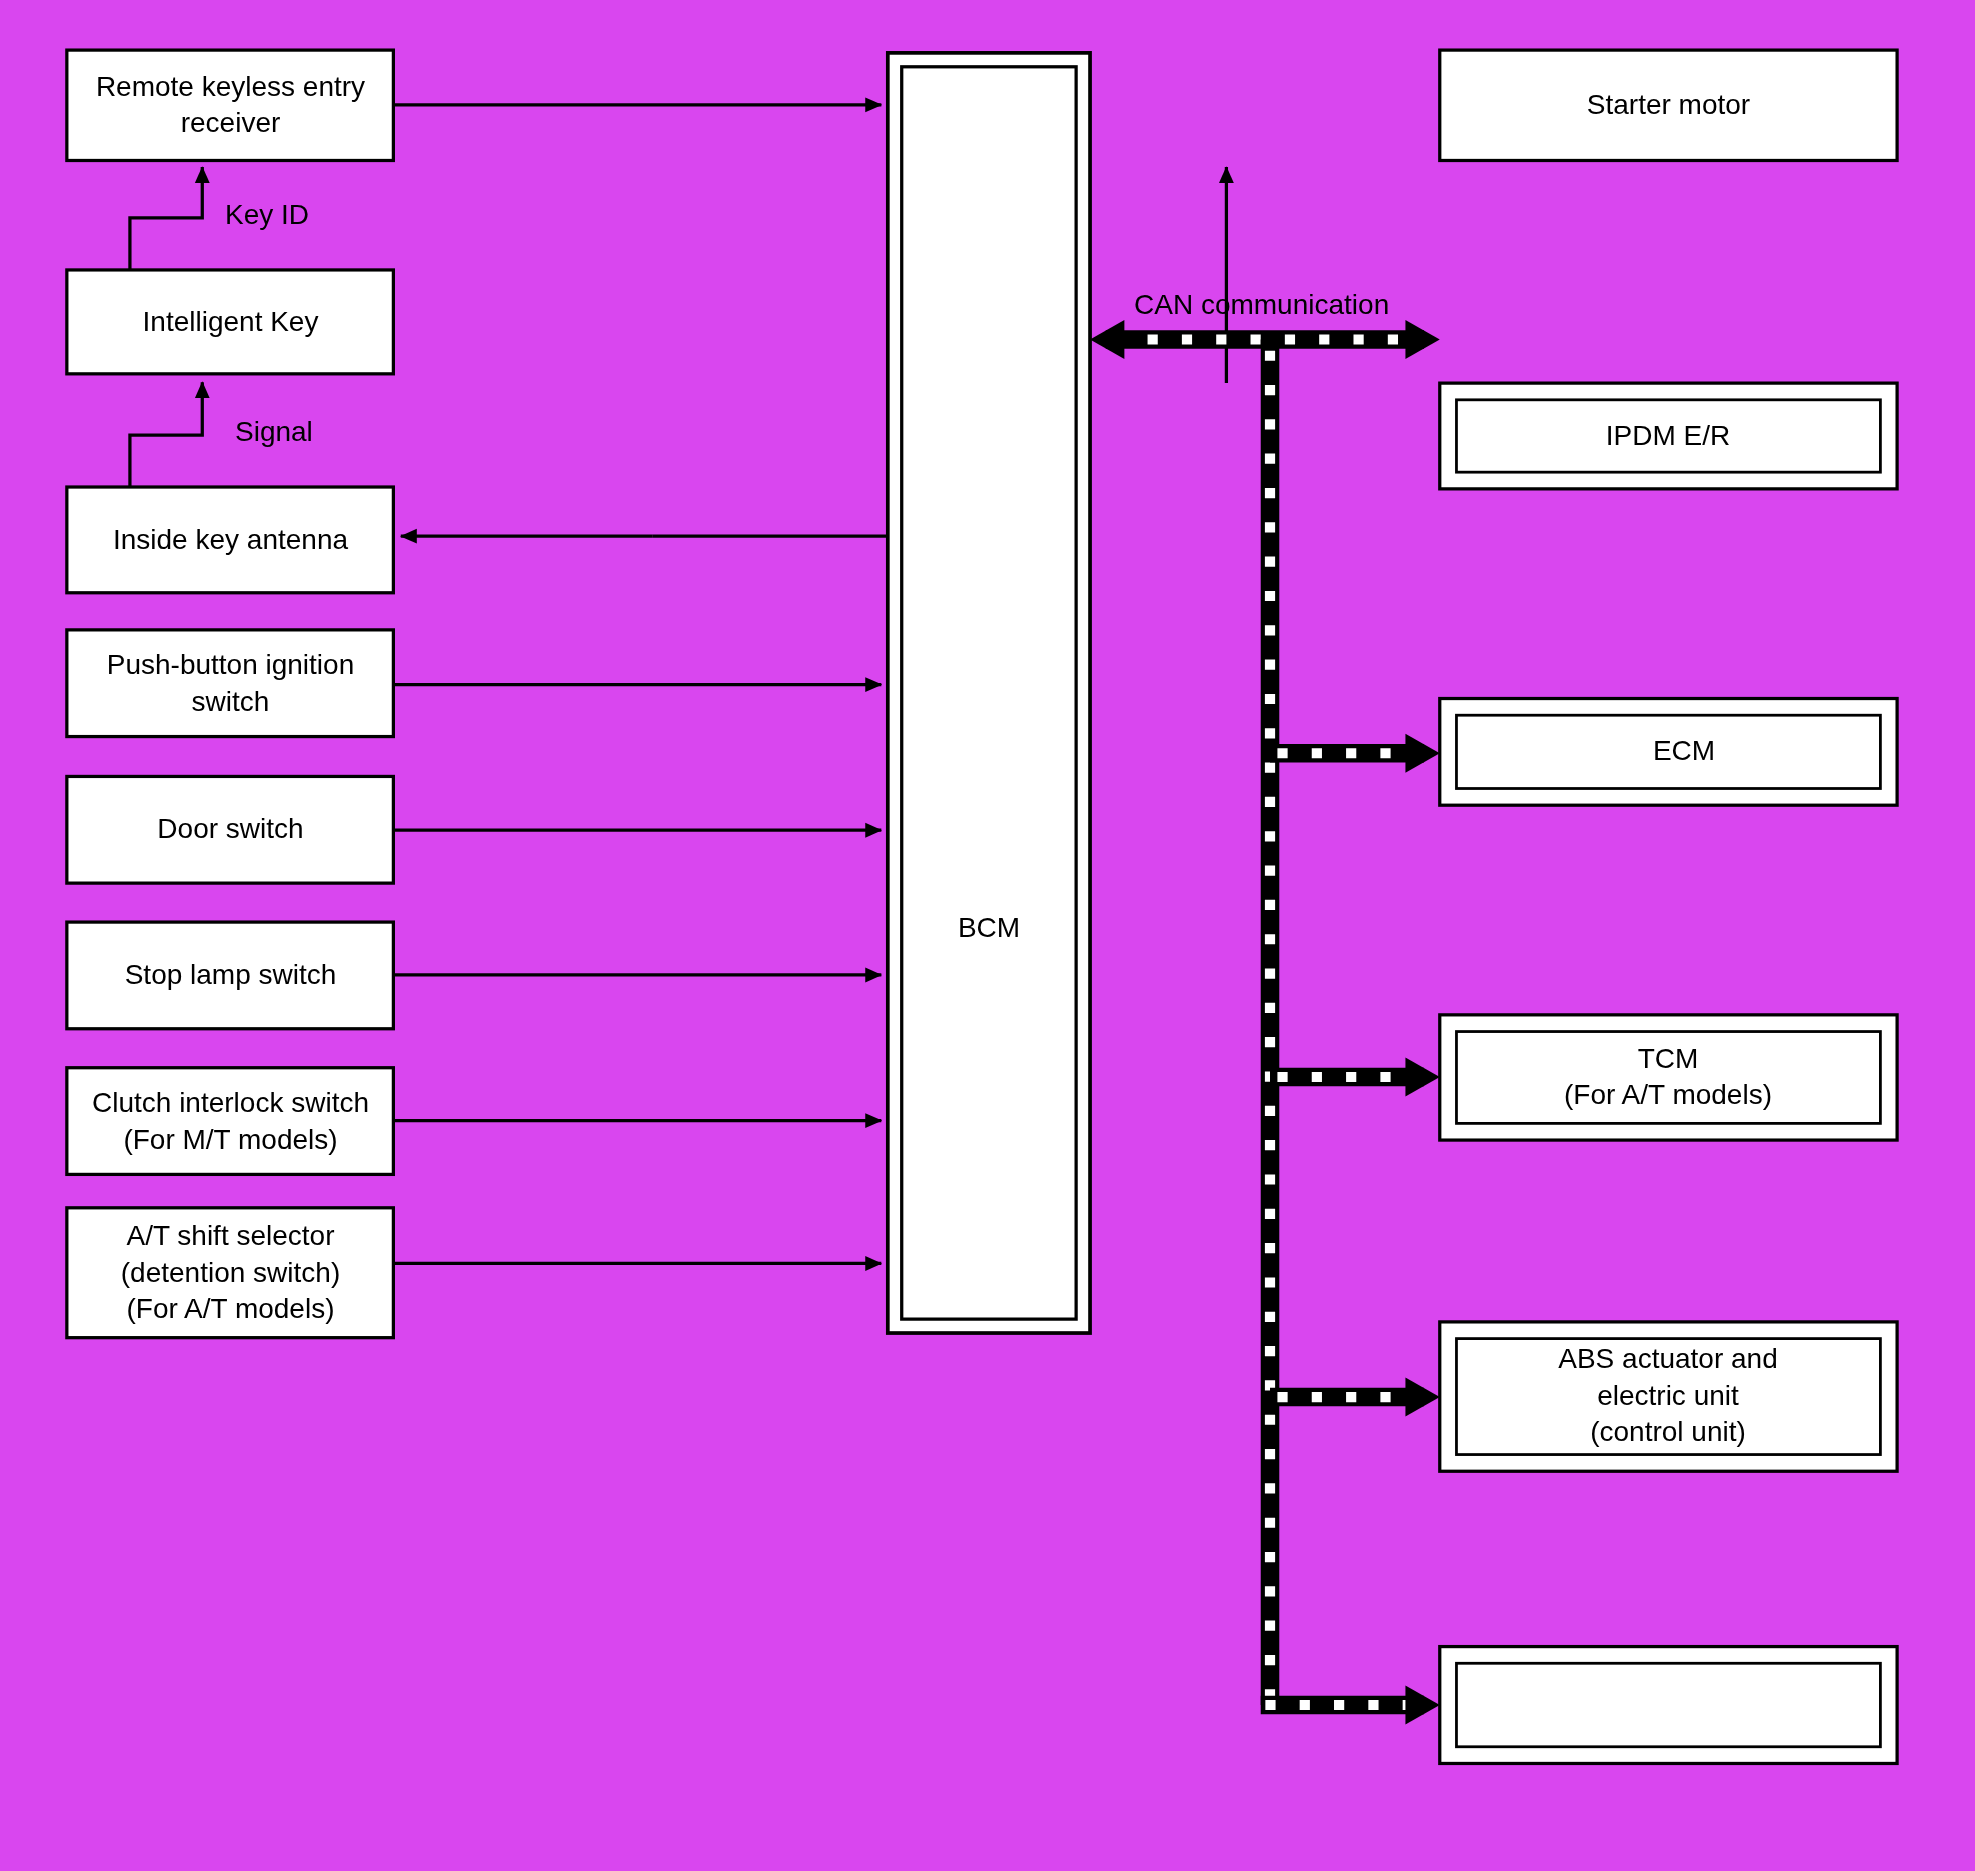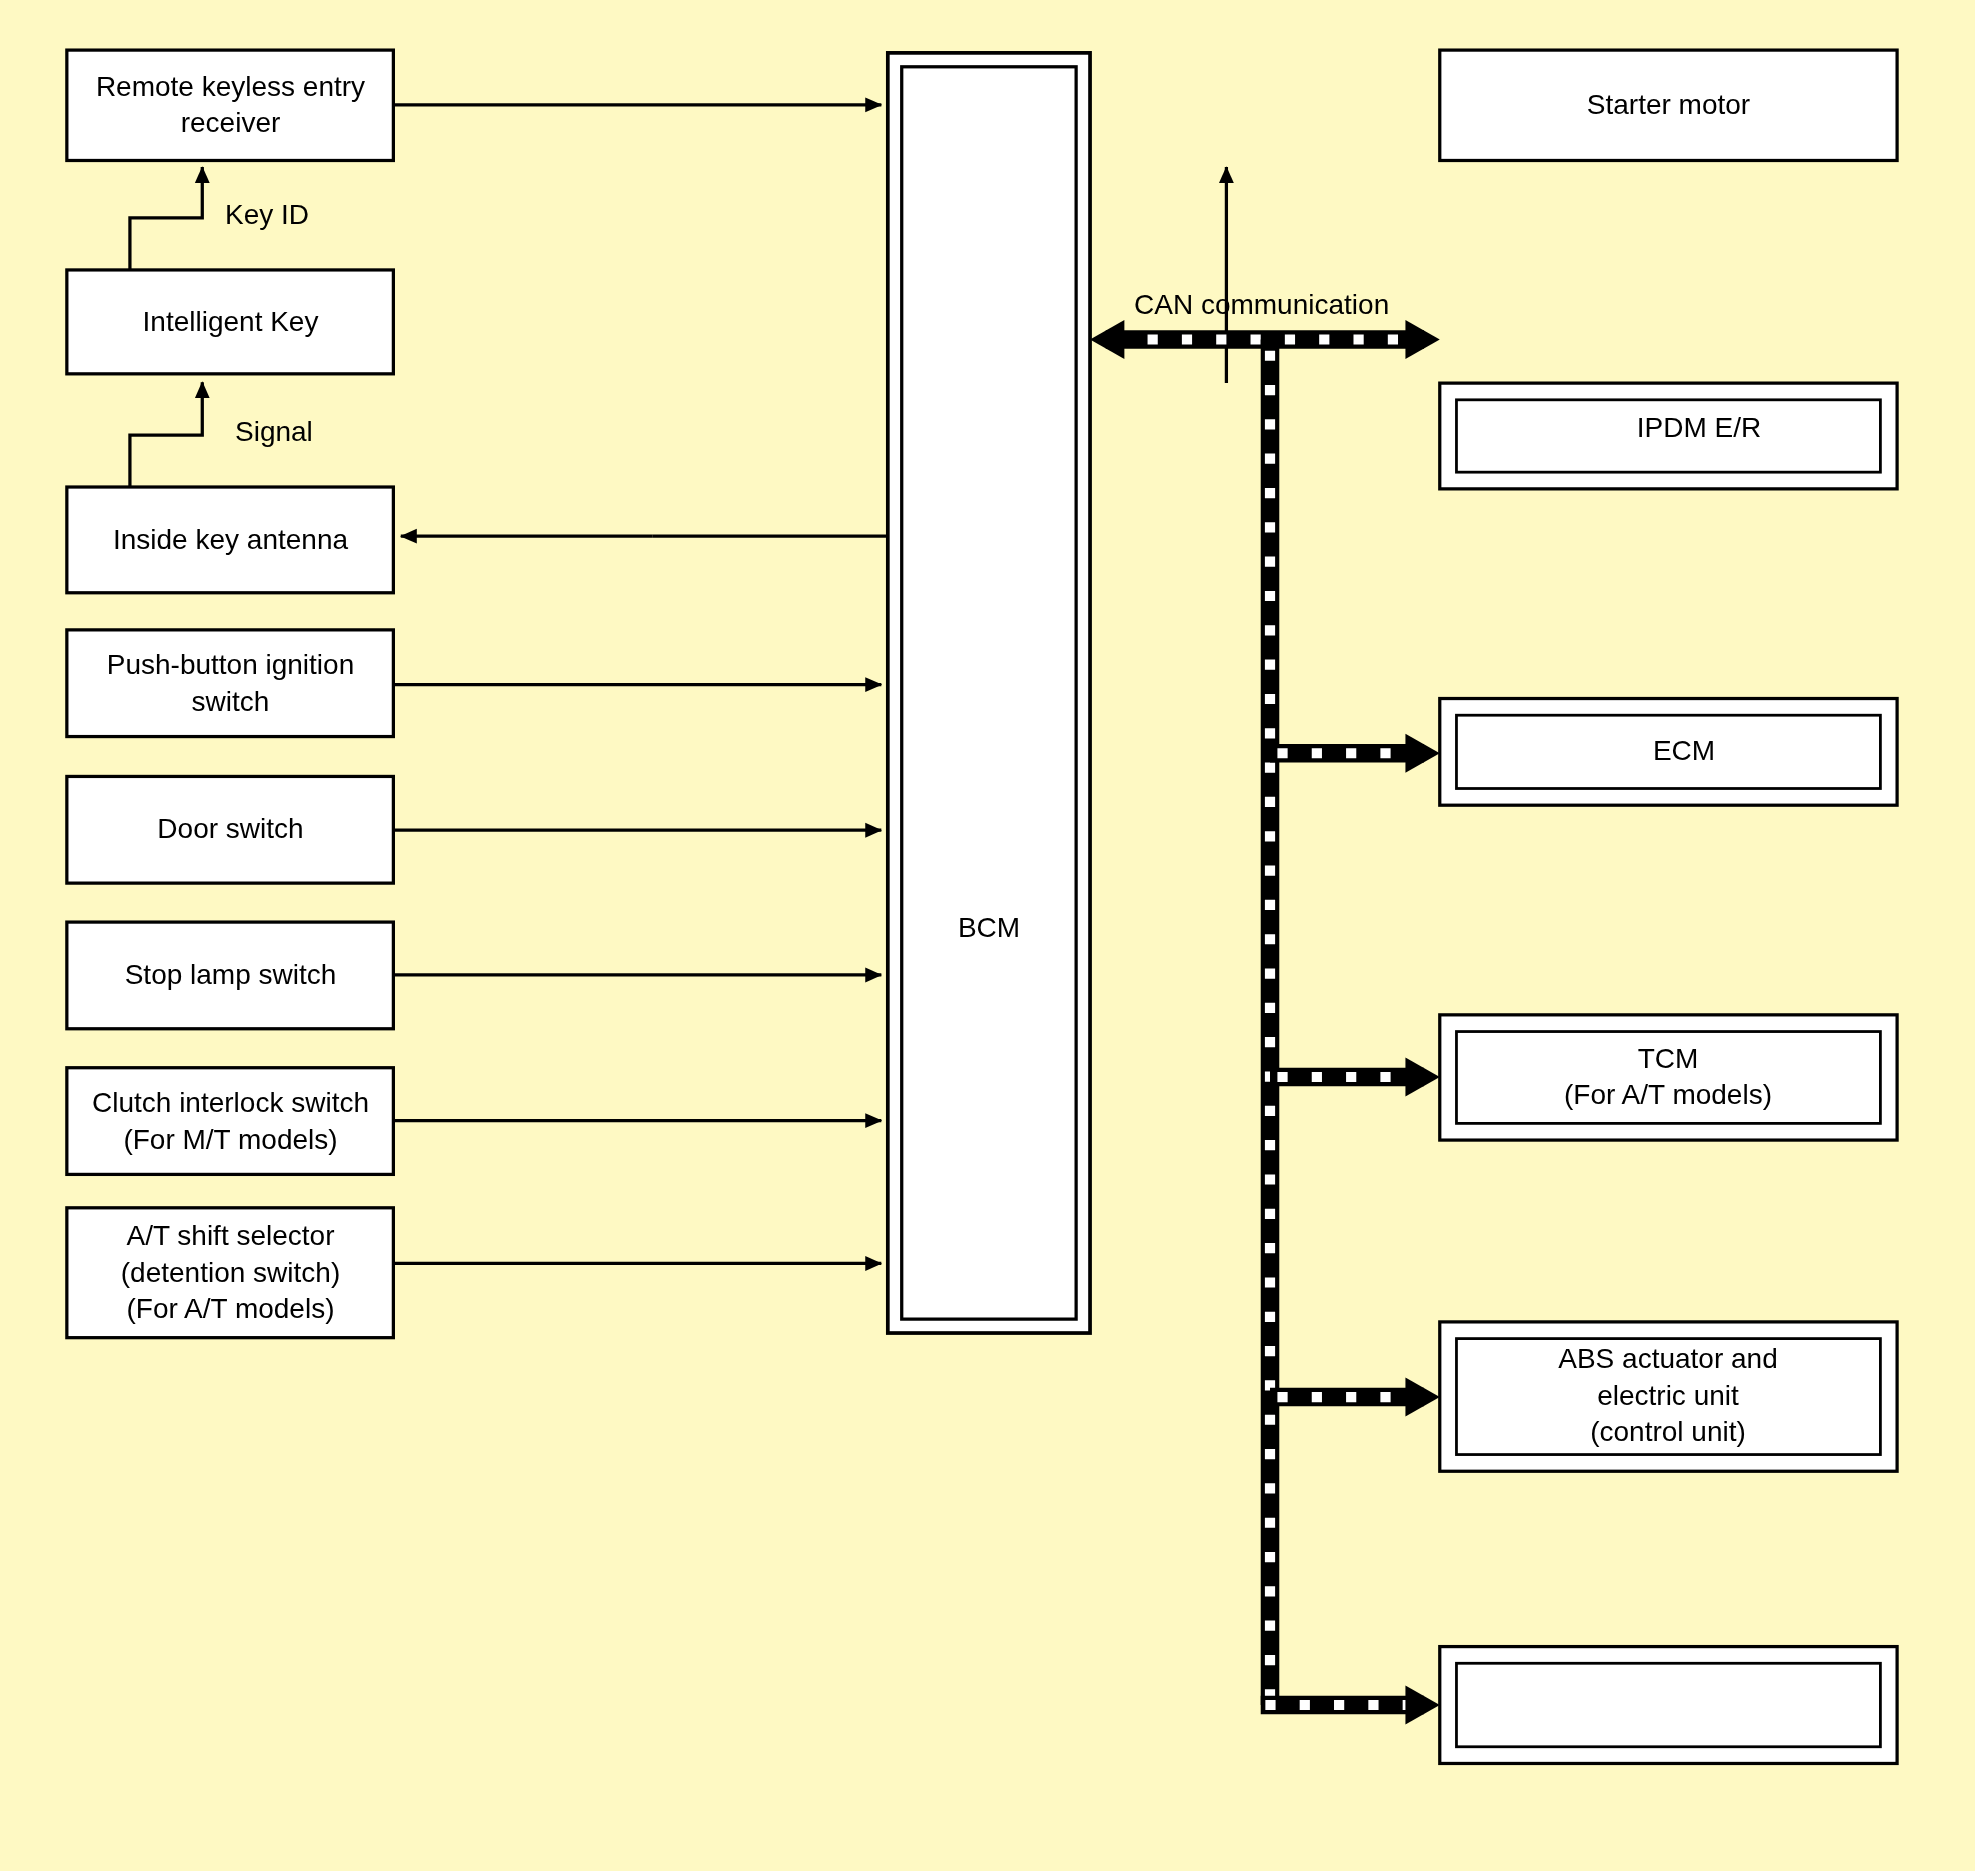--- a/index.html
+++ b/index.html
@@ -5,21 +5,21 @@
 <style>
   html, body {
     margin: 0;
     padding: 0;
     background: #ffffff;
   }
   #canvas {
     position: relative;
     width: 1976px;
     height: 1872px;
-    background: #fef9c3;
+    background: #d946ef;
     font-family: "Liberation Sans", sans-serif;
     overflow: hidden;
   }
   #diagram-svg {
     position: absolute;
     left: 0;
     top: 0;
     width: 1976px;
     height: 1872px;
   }
@@ -174,21 +174,21 @@
 (For M/T models)</div>
 
   <div class="blk-text" style="left:67px; top:1208px; width:327px; height:130px;">A/T shift selector
 (detention switch)
 (For A/T models)</div>
 
   <div class="blk-text" style="left:888px; top:900px; width:202px; height:56px;">BCM</div>
 
   <div class="blk-text" style="left:1440px; top:50px; width:457px; height:110px;">Starter motor</div>
 
-  <div class="blk-text" style="left:1456px; top:392px; width:424px; height:72px;padding-left:31px;">IPDM E/R</div>
+  <div class="blk-text" style="left:1456px; top:400px; width:424px; height:72px;">IPDM E/R</div>
 
   <div class="blk-text" style="left:1456px; top:715px; width:424px; height:73px;padding-left:16px;">ECM</div>
 
   <div class="blk-text" style="left:1456px; top:1031px; width:424px; height:92px;">TCM
 (For A/T models)</div>
 
   <div class="blk-text" style="left:1456px; top:1338px; width:424px; height:116px;">ABS actuator and
 electric unit
 (control unit)</div>
 

